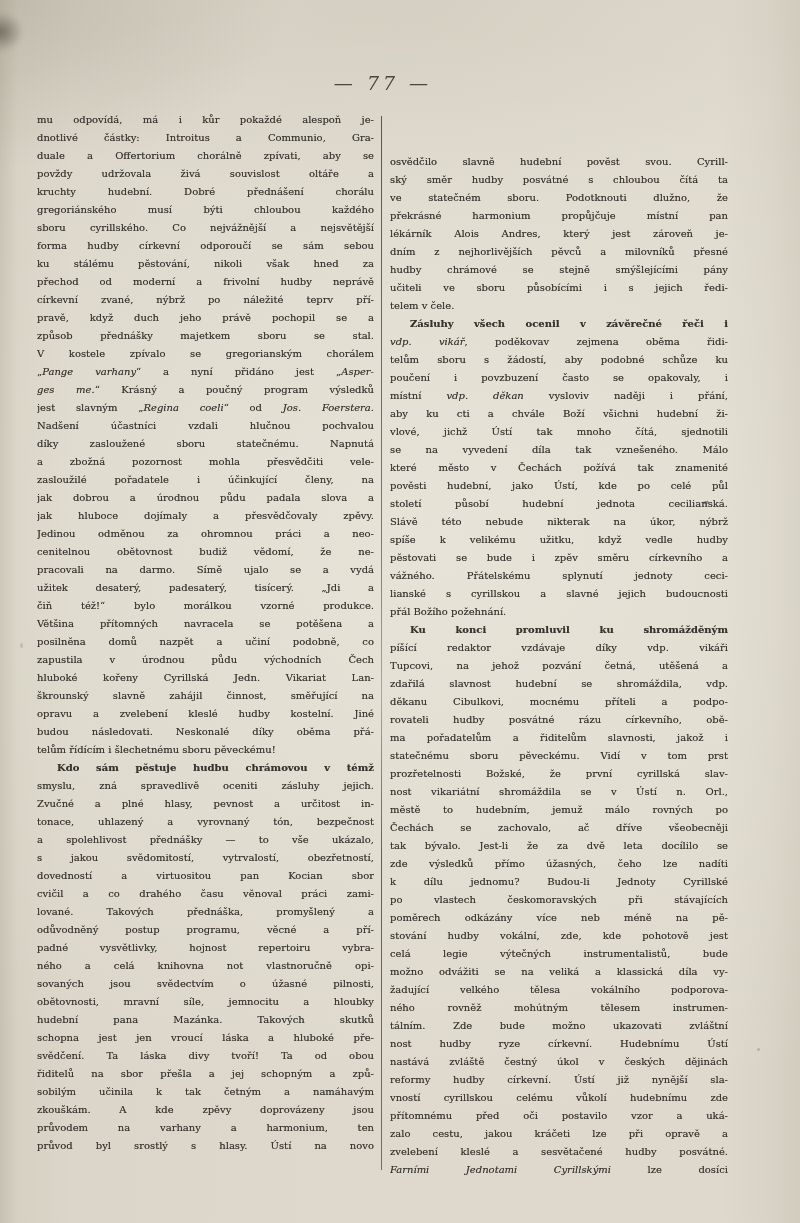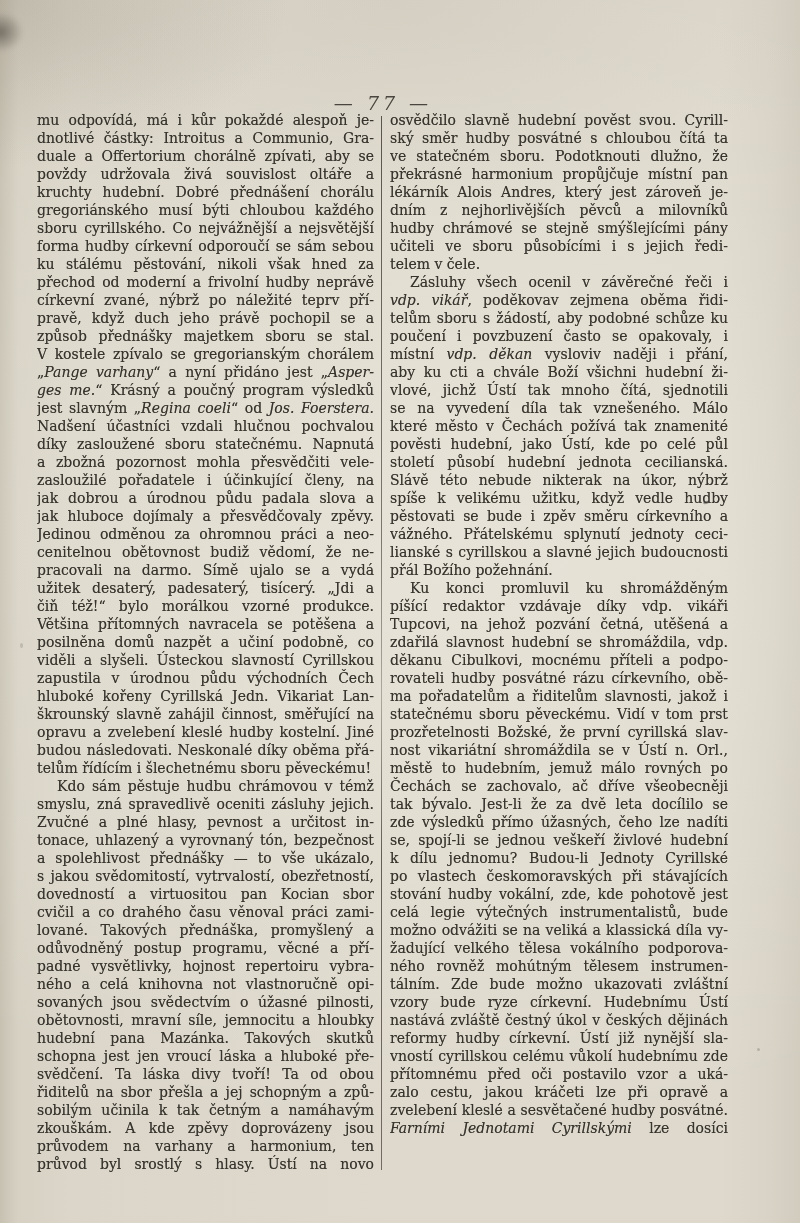--- a/index.html
+++ b/index.html
@@ -24,48 +24,47 @@
   }
   .page-number {
     position: absolute;
     top: 72px; left: 383px;
     transform: translateX(-50%);
     font-style: italic;
     font-size: 19px;
     letter-spacing: 4px;
     color: #4a463f;
     white-space: nowrap;
-    margin-top: 20px;
   }
   .column-divider {
     position: absolute;
     left: 381px; top: 116px;
     width: 1px; height: 1054px;
     background: linear-gradient(180deg,
       rgba(66,62,55,0.85) 0%, rgba(66,62,55,0.65) 40%,
       rgba(66,62,55,0.35) 55%, rgba(66,62,55,0.8) 70%,
       rgba(66,62,55,0.7) 100%);
   }
   .column {
     position: absolute;
     top: 111px;
-    font-size: 14px;
+    font-size: 10px;
   }
   .column.left  { left: 37px;  width: 337px; }
-  .column.right { left: 390px; width: 338px; }
+  .column.right { left: 390px; width: 338px; margin-top: 42px; }
   .line {
     height: 18px;
     line-height: 18px;
     overflow: hidden;
     text-align: justify;
     text-align-last: justify;
     text-shadow: 0 0 0.5px rgba(45,42,36,0.55);
     white-space: normal;
   }
-  .line.indent { padding-left: 20px; }
+  .line.indent { padding-left: 20px; font-weight: bold; }
   .line.para-end { text-align-last: left; }
   .line i { font-style: italic; }
 </style>
 </head>
 <body>
 
 <div>
   <div class="smudge"></div>
 
   <div class="page-number">— 77 —</div>
@@ -96,21 +95,20 @@
       <div class="line"><span>zasloužilé pořadatele i účinkující členy, na</span></div>
       <div class="line"><span>jak dobrou a úrodnou půdu padala slova a</span></div>
       <div class="line"><span>jak hluboce dojímaly a přesvědčovaly zpěvy.</span></div>
       <div class="line"><span>Jedinou odměnou za ohromnou práci a neo-</span></div>
       <div class="line"><span>cenitelnou obětovnost budiž vědomí, že ne-</span></div>
       <div class="line"><span>pracovali na darmo. Símě ujalo se a vydá</span></div>
       <div class="line"><span>užitek desaterý, padesaterý, tisícerý. „Jdi a</span></div>
       <div class="line"><span>čiň též!“ bylo morálkou vzorné produkce.</span></div>
       <div class="line"><span>Většina přítomných navracela se potěšena a</span></div>
       <div class="line"><span>posilněna domů nazpět a učiní podobně, co</span></div>
-      <div class="line"><span>viděli a slyšeli. Ústeckou slavností Cyrillskou</span></div>
       <div class="line"><span>zapustila v úrodnou půdu východních Čech</span></div>
       <div class="line"><span>hluboké kořeny Cyrillská Jedn. Vikariat Lan-</span></div>
       <div class="line"><span>škrounský slavně zahájil činnost, směřující na</span></div>
       <div class="line"><span>opravu a zvelebení kleslé hudby kostelní. Jiné</span></div>
       <div class="line"><span>budou následovati. Neskonalé díky oběma přá-</span></div>
       <div class="line para-end"><span>telům řídícím i šlechetnému sboru pěveckému!</span></div>
       <div class="line indent"><span>Kdo sám pěstuje hudbu chrámovou v témž</span></div>
       <div class="line"><span>smyslu, zná spravedlivě oceniti zásluhy jejich.</span></div>
       <div class="line"><span>Zvučné a plné hlasy, pevnost a určitost in-</span></div>
       <div class="line"><span>tonace, uhlazený a vyrovnaný tón, bezpečnost</span></div>
@@ -168,30 +166,30 @@
       <div class="line"><span>děkanu Cibulkovi, mocnému příteli a podpo-</span></div>
       <div class="line"><span>rovateli hudby posvátné rázu církevního, obě-</span></div>
       <div class="line"><span>ma pořadatelům a řiditelům slavnosti, jakož i</span></div>
       <div class="line"><span>statečnému sboru pěveckému. Vidí v tom prst</span></div>
       <div class="line"><span>prozřetelnosti Božské, že první cyrillská slav-</span></div>
       <div class="line"><span>nost vikariátní shromáždila se v Ústí n. Orl.,</span></div>
       <div class="line"><span>městě to hudebním, jemuž málo rovných po</span></div>
       <div class="line"><span>Čechách se zachovalo, ač dříve všeobecněji</span></div>
       <div class="line"><span>tak bývalo. Jest-li že za dvě leta docílilo se</span></div>
       <div class="line"><span>zde výsledků přímo úžasných, čeho lze nadíti</span></div>
-      <div class="line"><span>se, spojí-li se jednou veškeří živlové hudební</span></div>
       <div class="line"><span>k dílu jednomu? Budou-li Jednoty Cyrillské</span></div>
       <div class="line"><span>po vlastech českomoravských při stávajících</span></div>
+      <div class="line"><span>poměrech odkázány více neb méně na pě-</span></div>
       <div class="line"><span>stování hudby vokální, zde, kde pohotově jest</span></div>
       <div class="line"><span>celá legie výtečných instrumentalistů, bude</span></div>
       <div class="line"><span>možno odvážiti se na veliká a klassická díla vy-</span></div>
       <div class="line"><span>žadující velkého tělesa vokálního podporova-</span></div>
       <div class="line"><span>ného rovněž mohútným tělesem instrumen-</span></div>
       <div class="line"><span>tálním. Zde bude možno ukazovati zvláštní</span></div>
-      <div class="line"><span>vzory bude ryze církevní. Hudebnímu Ústí</span></div>
+      <div class="line"><span>nost hudby ryze církevní. Hudebnímu Ústí</span></div>
       <div class="line"><span>nastává zvláště čestný úkol v českých dějinách</span></div>
       <div class="line"><span>reformy hudby církevní. Ústí již nynější sla-</span></div>
       <div class="line"><span>vností cyrillskou celému vůkolí hudebnímu zde</span></div>
       <div class="line"><span>přítomnému před oči postavilo vzor a uká-</span></div>
       <div class="line"><span>zalo cestu, jakou kráčeti lze při opravě a</span></div>
       <div class="line"><span>zvelebení kleslé a sesvětačené hudby posvátné.</span></div>
       <div class="line"><i>Farními Jednotami Cyrillskými</i><span> lze dosíci</span></div>
     </div>
 
   <div class="speck" style="left:703px; top:501px; width:6px; height:3px; transform:rotate(-12deg);"></div>

